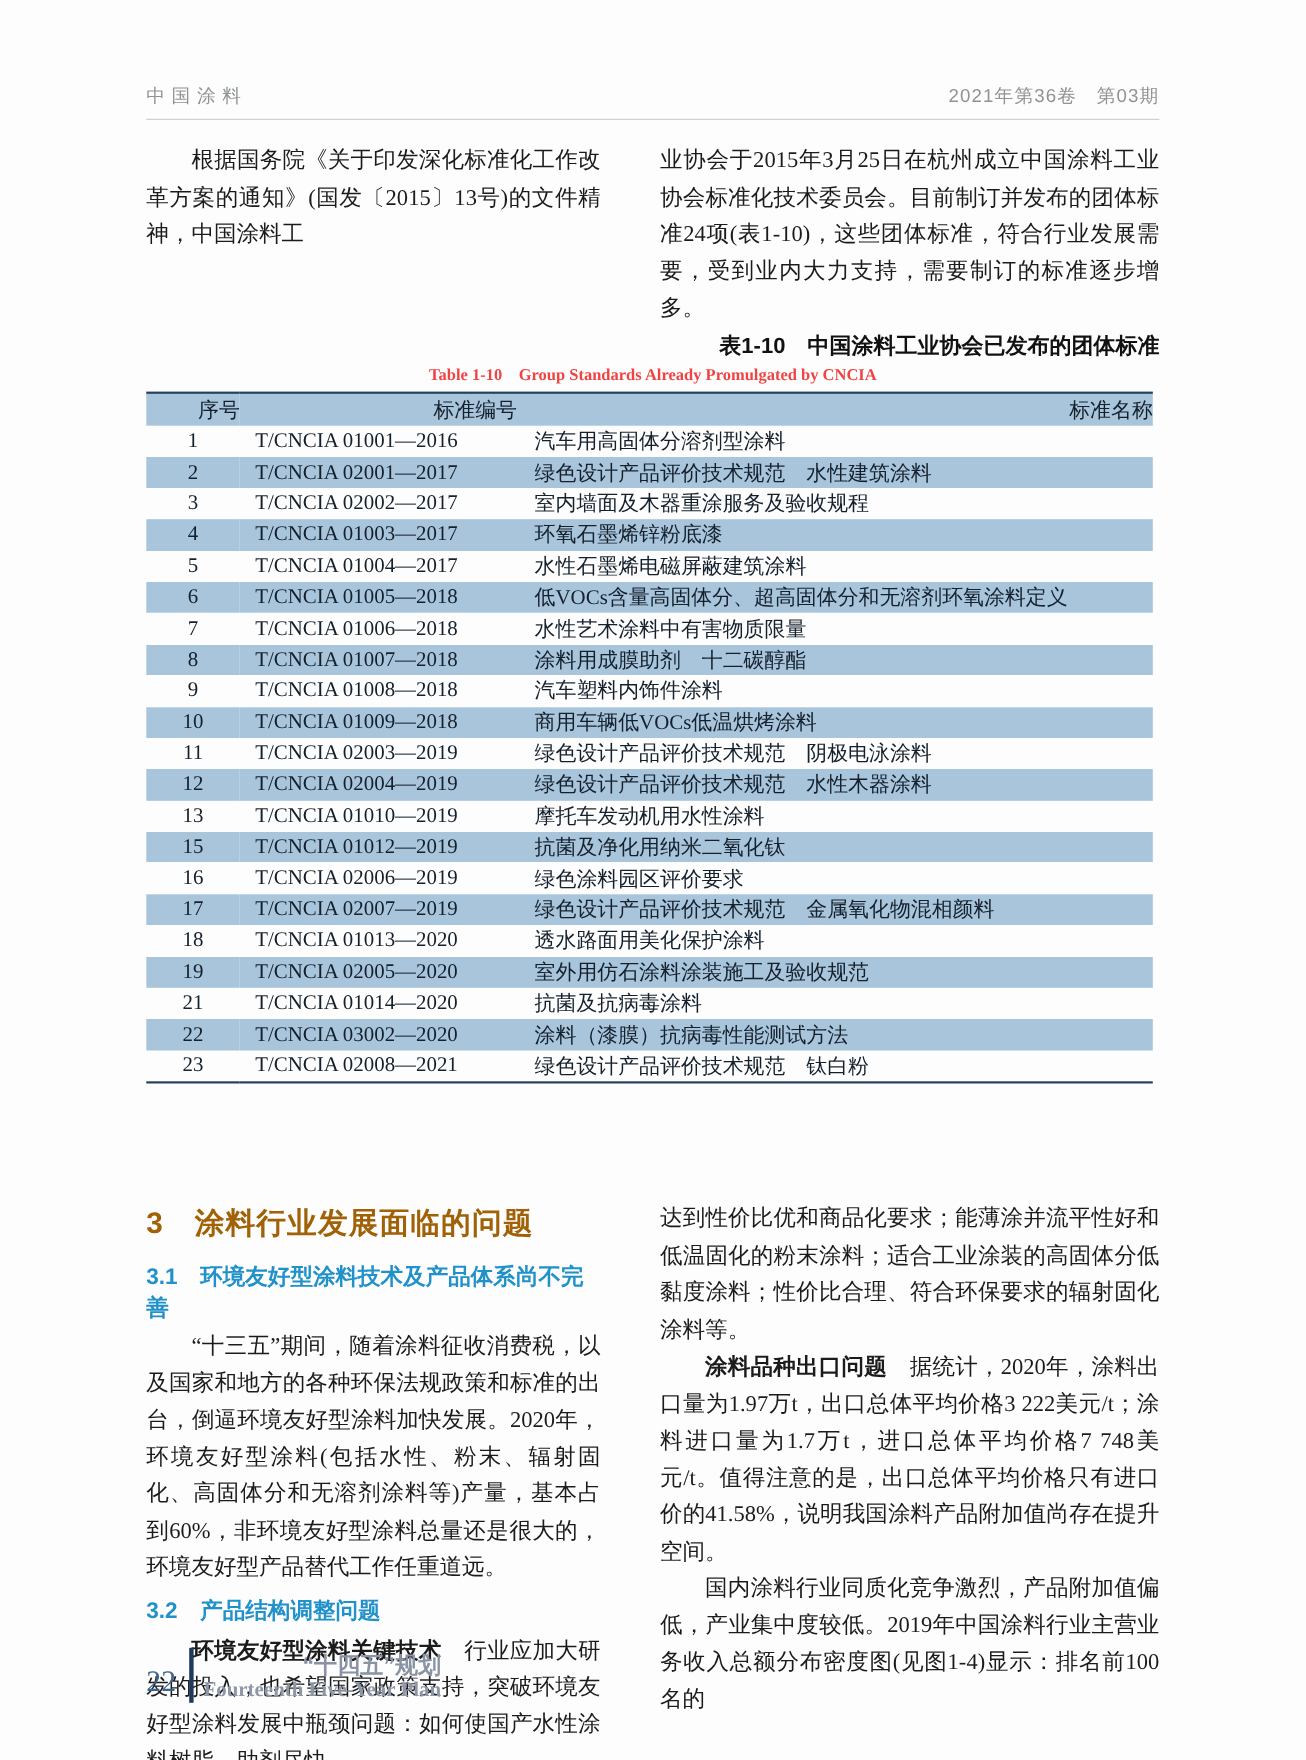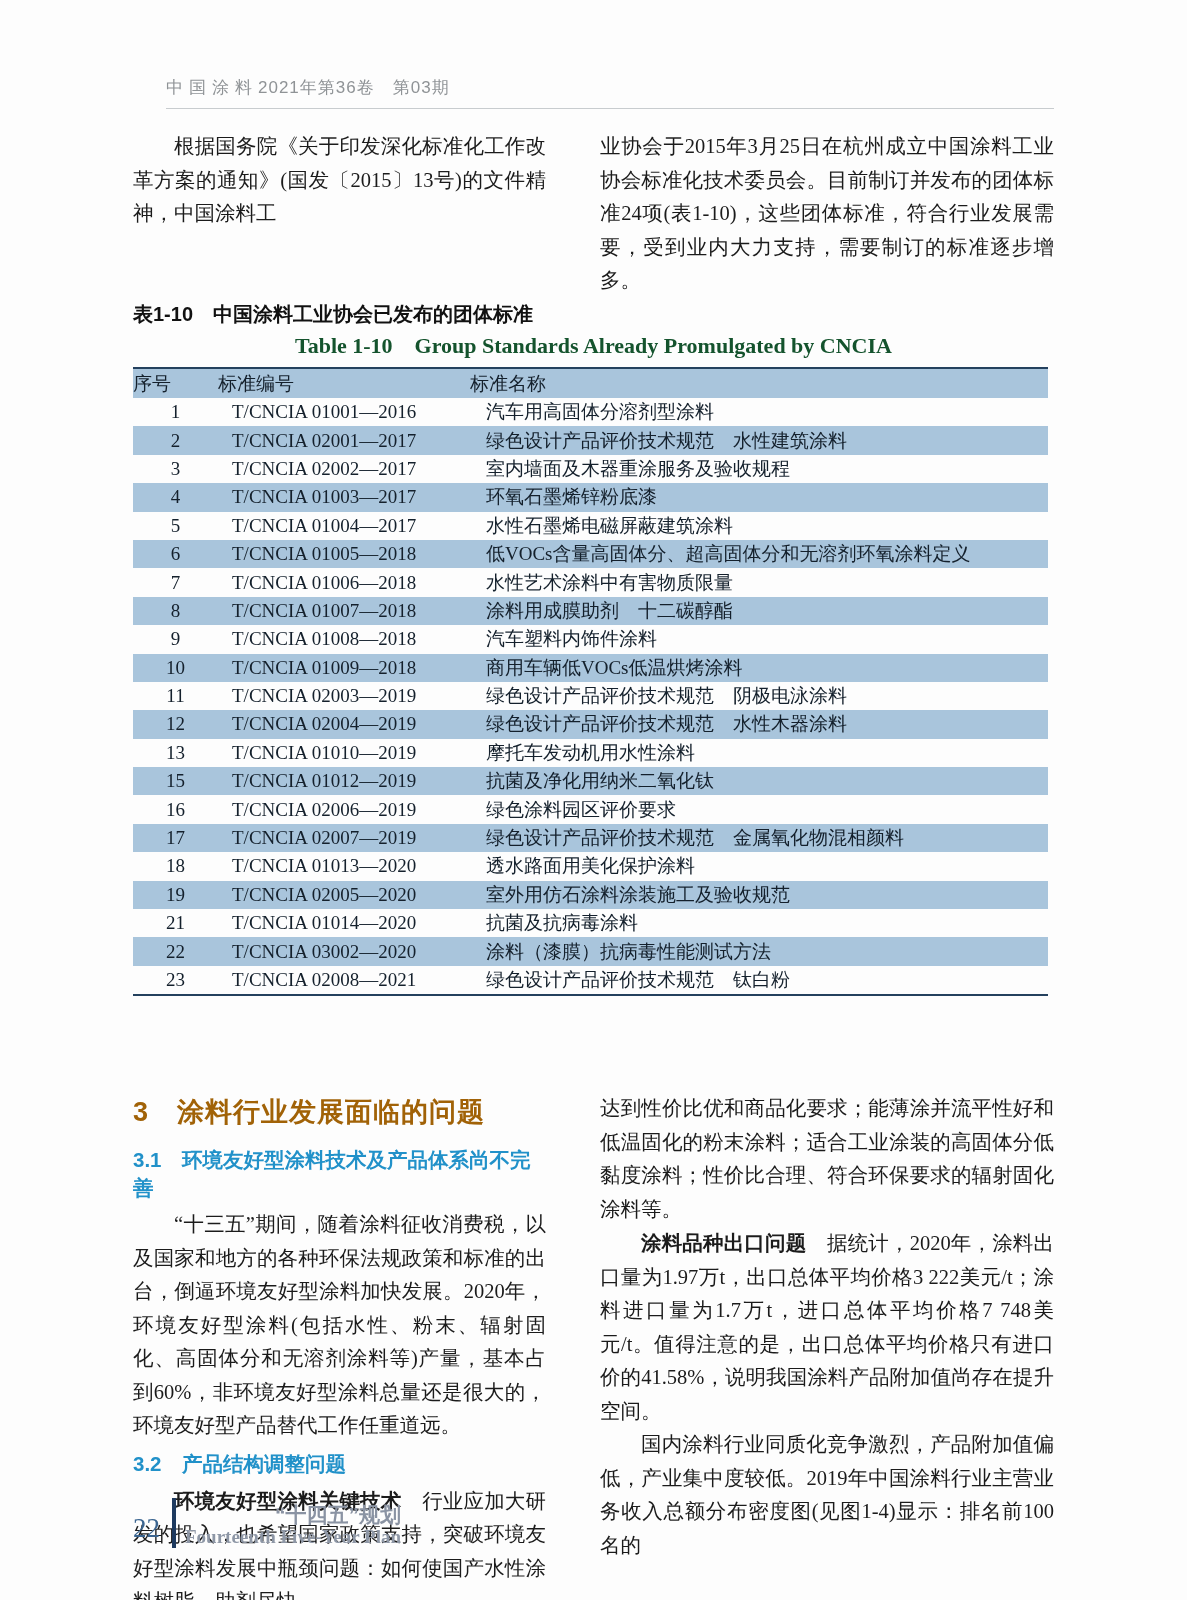--- a/index.html
+++ b/index.html
@@ -9,25 +9,24 @@
     font-family:"Liberation Serif","DejaVu Serif",serif;
     color:#1b1b1b;
     position:relative;
     overflow:hidden;
   }
   .page{position:absolute;inset:0;background:#fdfdfd;}
 
   
   .runhead{
     position:absolute;left:133px;right:133px;top:76px;
-    display:flex;align-items:flex-end;
+    display:flex;justify-content:space-between;align-items:flex-end;
     padding-bottom:9px;border-bottom:1.5px solid #c8cccf;
     color:#8f9396;font-size:17px;
     font-family:"Liberation Sans","DejaVu Sans",sans-serif;
-    margin-left:33px;
   }
   .runhead .journal{letter-spacing:6px;}
   .runhead .issue{letter-spacing:1px;}
 
   
   .cols{
     position:absolute;left:133px;width:921px;
     display:grid;grid-template-columns:413px 454px;column-gap:54px;
   }
   .intro{top:130px;}
@@ -37,39 +36,39 @@
   }
   p.indent{text-indent:2em;}
   .lead-bold{
     font-family:"Liberation Sans","DejaVu Sans",sans-serif;
     font-weight:700;
   }
 
   
   .tableblock{position:absolute;left:133px;width:921px;top:301px;}
   .tbl-title-zh{
-    text-align:left;font-size:20px;font-weight:700;
+    text-align:right;font-size:20px;font-weight:700;
     font-family:"Liberation Sans","DejaVu Sans",sans-serif;
     margin:0 0 3px 0;color:#111;
   }
   .tbl-title-en{
-    text-align:center;font-size:22px;font-weight:700;
+    text-align:center;font-size:15px;font-weight:700;
     font-family:"Liberation Serif","DejaVu Serif",serif;
-    margin:0 0 6px 0;color:#14532d;
+    margin:0 0 6px 0;color:#ef4444;
   }
   table.std{
     width:915px;border-collapse:collapse;table-layout:fixed;
     border-top:2.5px solid #24415e;border-bottom:2.5px solid #24415e;
     font-size:19px;
   }
   table.std col.c1{width:85px;}
   table.std col.c2{width:252px;}
   table.std col.c3{width:578px;}
   table.std th{
-    background:#a9c5dc;font-weight:400;text-align:left;
+    background:#a9c5dc;font-weight:400;text-align:right;
     height:29px;padding:0;color:#14202c;
   }
   table.std td{
     height:28.4px;padding:0;white-space:nowrap;overflow:hidden;color:#14202c;
   }
   table.std td.num{text-align:center;}
   table.std td.code{padding-left:14px;font-family:"Liberation Serif","DejaVu Serif",serif;}
   table.std td.name{padding-left:16px;}
   table.std tbody tr:nth-child(even){background:#a9c5dc;}
 

